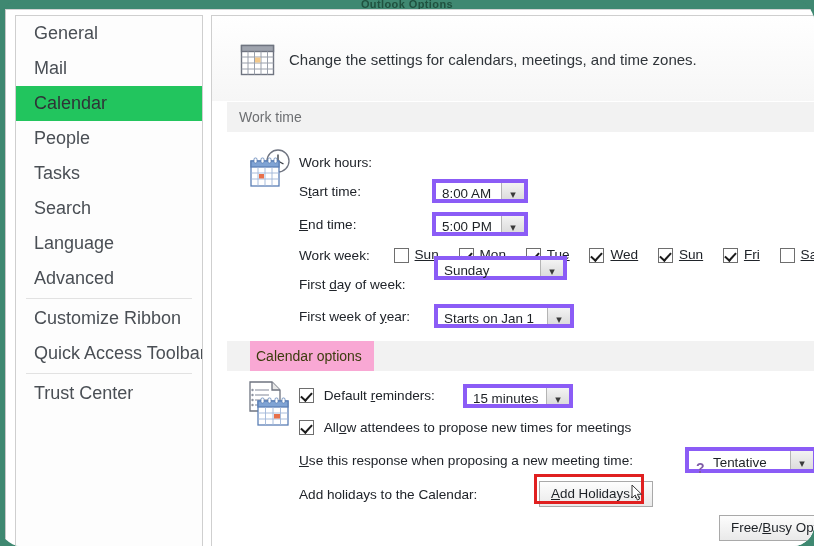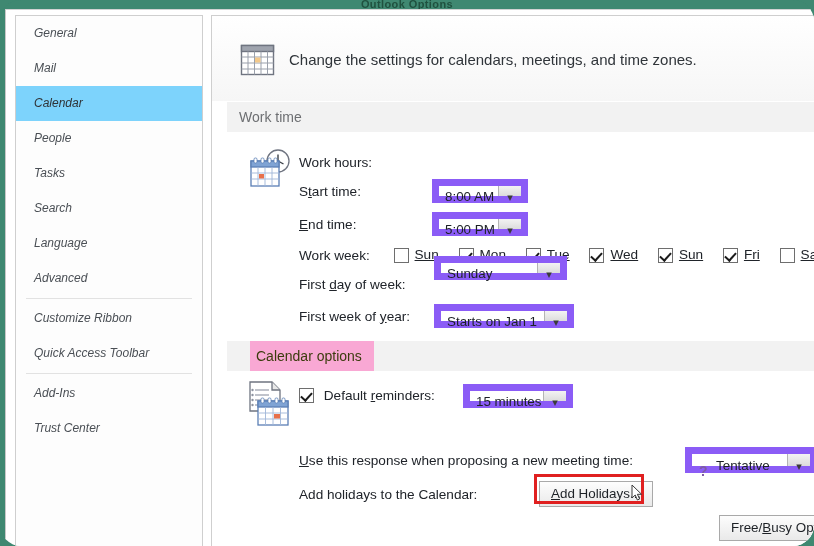--- a/index.html
+++ b/index.html
@@ -31,24 +31,24 @@
   
   .sidebar{
     position:absolute;left:9px;top:5px;width:186px;height:535px;
     background:#fdfdfd;
     border:1px solid #cfcfcf;
     overflow:hidden;
   }
   .nav-item{
     height:35px;line-height:35px;
     padding-left:18px;
-    font-size:12px;color:#4a4f55;
-    white-space:nowrap;cursor:default;font-style:italic;
-  }
-  .nav-item.selected{ background:#7dd3fc; color:#2f3337; }
+    font-size:18px;color:#4a4f55;
+    white-space:nowrap;cursor:default;
+  }
+  .nav-item.selected{ background:#22c55e; color:#2f3337; }
   .nav-sep{ height:1px;background:#e2e2e2;margin:2px 10px; }
 
   
   .pane{
     position:absolute;left:205px;top:5px;right:-60px;height:541px;
     background:#ffffff;
     border-top:1px solid #cfcfcf;
     border-left:1px solid #cfcfcf;
     overflow:hidden;
   }
@@ -73,21 +73,21 @@
   }
   .band-label.hl{ background:#f9a8d4;color:#3c3c0e;padding:0 12px 0 6px;margin-left:23px;}
 
   .row{ position:absolute;white-space:nowrap;font-size:13.6px;color:#20242a; }
   .lbl{ display:inline-block;vertical-align:middle; }
   u{ text-decoration:underline; }
 
   
   .combo{
     display:inline-block;vertical-align:middle;
-    height:24px;border:7px solid #8b5cf6;background:#ffffff;
+    height:24px;border:4px solid #8b5cf6;background:#ffffff;
     box-sizing:border-box;position:relative;cursor:default;
   }
   .combo .val{
     display:inline-block;height:22px;line-height:22px;
     padding:0 4px 0 6px;font-size:13.4px;color:#1d2126;
     box-sizing:border-box;overflow:hidden;white-space:nowrap;
   }
   .combo .arrow{
     position:absolute;right:0;top:0;bottom:0;width:22px;
     background:linear-gradient(#f3f3f3,#dcdcdc);
@@ -142,21 +142,20 @@
       <div class="nav-item selected"><span>Calendar</span></div>
       <div class="nav-item"><span>People</span></div>
       <div class="nav-item"><span>Tasks</span></div>
       <div class="nav-item"><span>Search</span></div>
       <div class="nav-item"><span>Language</span></div>
       <div class="nav-item"><span>Advanced</span></div>
       <div class="nav-sep"></div>
       <div class="nav-item"><span>Customize Ribbon</span></div>
       <div class="nav-item"><span>Quick Access Toolbar</span></div>
       <div class="nav-sep"></div>
-      <div class="nav-item"><span>Add-Ins</span></div>
       <div class="nav-item"><span>Trust Center</span></div>
     </div>
 
     <div class="pane">
 
       <div class="pane-header">
         <svg class="hdr-icon" viewBox="0 0 35 32">
           <rect x="1.5" y="1.5" width="32" height="29" fill="#ffffff" stroke="#6f7480" stroke-width="1.4"></rect>
           <rect x="1.5" y="1.5" width="32" height="6" fill="#9fa4ae" stroke="#6f7480" stroke-width="1.4"></rect>
           <g stroke="#9aa0ab" stroke-width="1">
@@ -283,20 +282,24 @@
 
       <div class="row" style="left:87px;top:371px">
         <span class="cb checked"></span>
         <span class="lbl">Default <u>r</u>eminders:</span>
       </div>
       <div class="combo" style="position:absolute;left:251px;top:368px;width:110px">
         <span class="val" style="width:86px">15 minutes</span>
         <span class="arrow">▾</span>
       </div>
 
+      <div class="row" style="left:87px;top:403px">
+        <span class="cb checked"></span>
+        <span class="lbl">All<u>o</u>w attendees to propose new times for meetings</span>
+      </div>
 
       <div class="row" style="left:87px;top:436px">
         <span class="lbl"><u>U</u>se this response when proposing a new meeting time:</span>
       </div>
       <div class="combo" style="position:absolute;left:473px;top:431px;width:132px;height:26px">
         <span class="qmark">?</span>
         <span class="val" style="padding:0;width:78px;line-height:24px">Tentative</span>
         <span class="arrow" style="line-height:24px">▾</span>
       </div>
 

